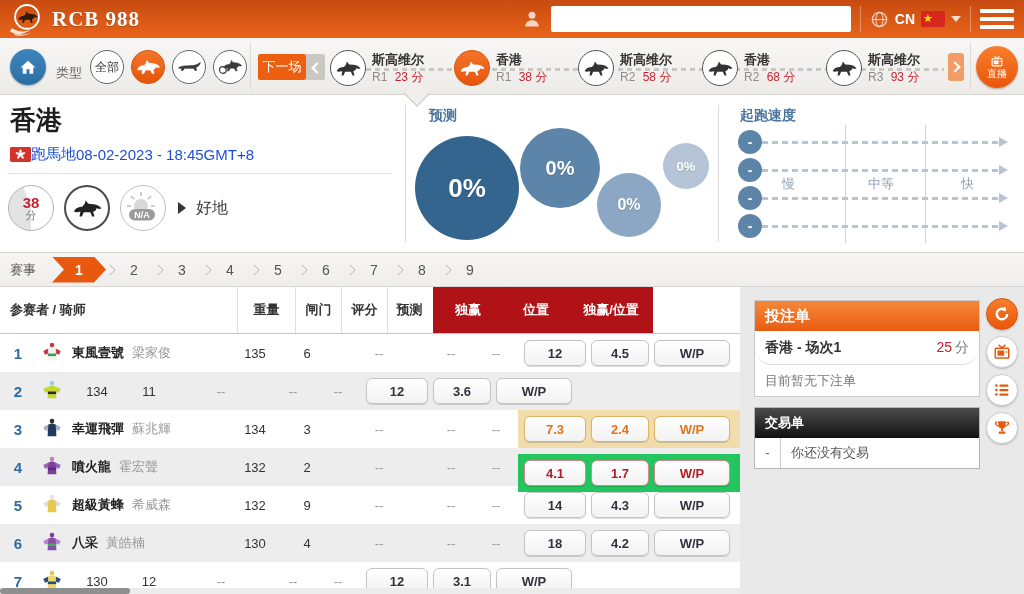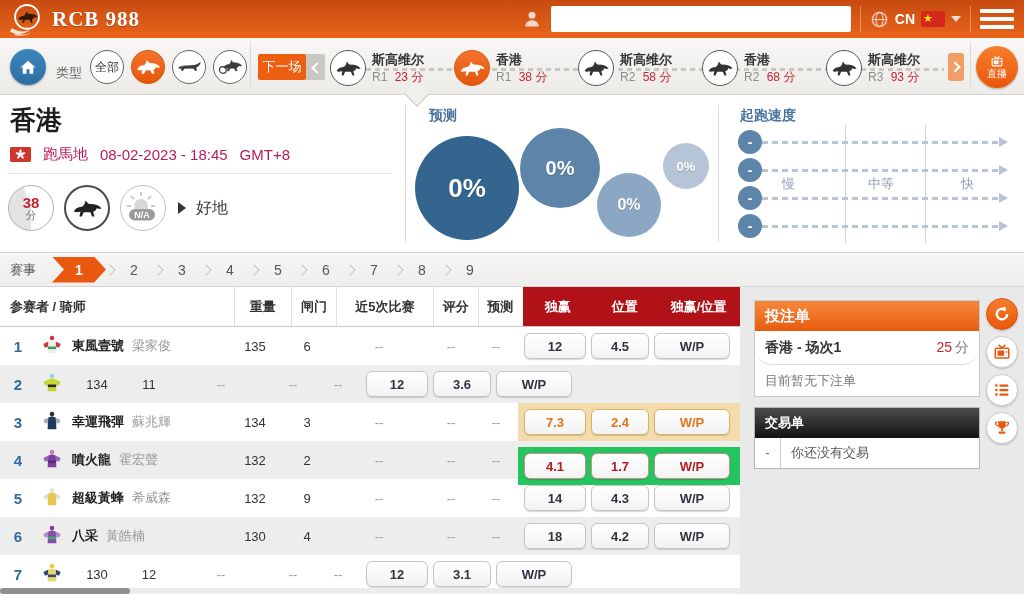--- a/index.html
+++ b/index.html
@@ -74,21 +74,21 @@
     box-shadow:0 1px 2px rgba(0,0,0,.3);gap:0;}
   .live-btn svg{width:18px;height:13px;}
   .live-label{font-size:10px;color:#fff;line-height:11px;}
 
   
   .info{position:absolute;left:0;top:95px;width:1024px;height:158px;background:#fff;border-bottom:1px solid #d5d3cf;}
   .notch{position:absolute;left:408px;top:-10px;width:18px;height:18px;background:#f0efec;
     border-right:1px solid #c9c7c4;border-bottom:1px solid #c9c7c4;transform:rotate(45deg);}
   .info-vdiv{position:absolute;top:10px;bottom:10px;width:1px;background:#dddbd8;}
   .race-title{position:absolute;left:10px;top:8px;font-size:26px;font-weight:bold;color:#1d1d1d;}
-  .race-meta{position:absolute;left:10px;top:50px;display:flex;align-items:center;gap:12px;font-size:15px;color:#be185d;}
+  .race-meta{position:absolute;left:10px;top:50px;display:flex;align-items:center;font-size:15px;color:#1d4ed8;}
   .flag-hk{width:21px;height:15px;border-radius:2px;overflow:hidden;box-shadow:0 0 0 1px #c33 inset;}
   .info-hr{position:absolute;left:8px;top:78px;width:384px;height:1px;background:#e3e3e3;}
   .status-row{position:absolute;left:8px;top:90px;display:flex;align-items:center;gap:10px;}
   .countdown{width:46px;height:46px;border-radius:50%;border:1px solid #b3b3b3;
     background:conic-gradient(from 180deg,#e3e3e3 0 160deg,#fff 0);
     display:flex;flex-direction:column;align-items:center;justify-content:center;line-height:1;}
   .countdown b{color:#c81f2c;font-size:15px;}
   .countdown i{font-style:normal;color:#777;font-size:11px;}
   .status-circle{width:46px;height:46px;border-radius:50%;background:#fff;border:2px solid #4a4a4a;
     display:flex;align-items:center;justify-content:center;}
@@ -122,21 +122,21 @@
   .tabsep{width:8px;height:8px;border-top:1px solid #c6c4c0;border-right:1px solid #c6c4c0;transform:rotate(45deg);flex:0 0 auto;}
   div.tab:first-of-type .tabsep{visibility:hidden;}
   .tabnum{flex:1;text-align:center;font-size:14px;color:#555;}
   .tab.active{width:62px;}
   .tab.active .tabnum{background:#e8590f;color:#fff;height:26px;line-height:26px;font-weight:bold;
     clip-path:polygon(0 0,calc(100% - 12px) 0,100% 50%,calc(100% - 12px) 100%,0 100%,12px 50%);}
 
   
   .content{position:absolute;left:0;top:287px;width:1024px;height:307px;background:#e9e9e9;}
   .racecard{position:absolute;left:0;top:0;width:740px;background:#fff;}
-  .thead{display:flex;height:40px;align-items:stretch;border-bottom:1px solid #c9c9c9;background:#fff;}
+  .thead{display:flex;height:47px;align-items:stretch;border-bottom:1px solid #c9c9c9;background:#fff;}
   .thead .hc{display:flex;align-items:center;justify-content:center;font-size:13px;font-weight:bold;color:#333;}
   .hc.entrant{width:226px;justify-content:flex-start;padding-left:10px;}
   .hc.w{width:58px;border-left:1px solid #e0e0e0;margin-left:11px;}
   .hc.g{width:46px;border-left:1px solid #e0e0e0;}
   .hc.l5{width:98px;border-left:1px solid #e0e0e0;}
   .hc.rt{width:46px;border-left:1px solid #e0e0e0;}
   .hc.pr{width:44px;border-left:1px solid #e0e0e0;}
   .hc.red{background:#b11217;color:#fff;}
   .hc.win{width:72px;border-left:2px solid #fff;}
   .hc.place{width:66px;}
@@ -567,21 +567,20 @@
       </div>
   </div>
 
   <main class="content">
 
     <div class="racecard">
       <div class="thead">
         <span class="hc entrant">参赛者 / 骑师</span>
         <span class="hc w">重量</span>
         <span class="hc g">闸门</span>
-        <span class="hc l5">近5次比赛</span>
         <span class="hc rt">评分</span>
         <span class="hc pr">预测</span>
         <span class="hc red win">独赢</span>
         <span class="hc red place">位置</span>
         <span class="hc red wph">独赢/位置</span>
       </div>
       <div class="tbody">
 
           <div class="trow" style="--cap: #cf3642; --body: #f0f0f0; --sleeve: #cf3642; --stripe: #3a9e4e;">
             <span class="c num">1</span>

